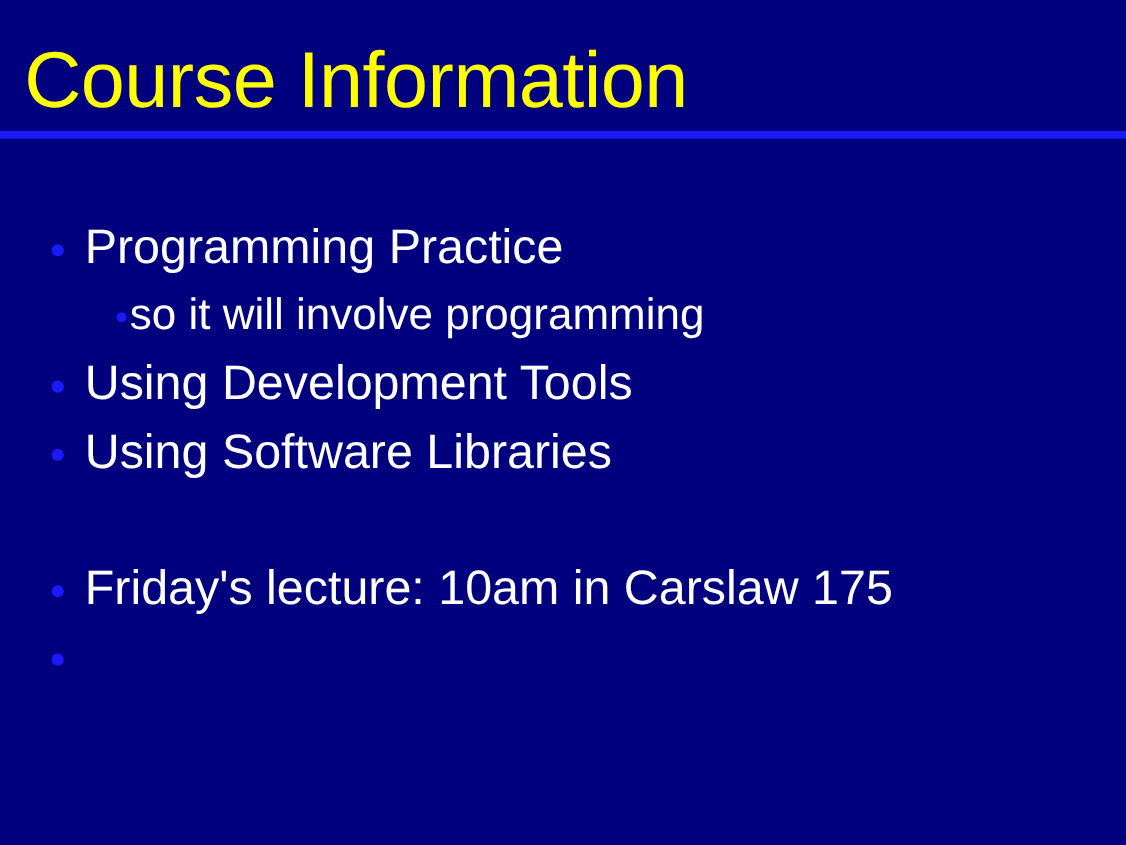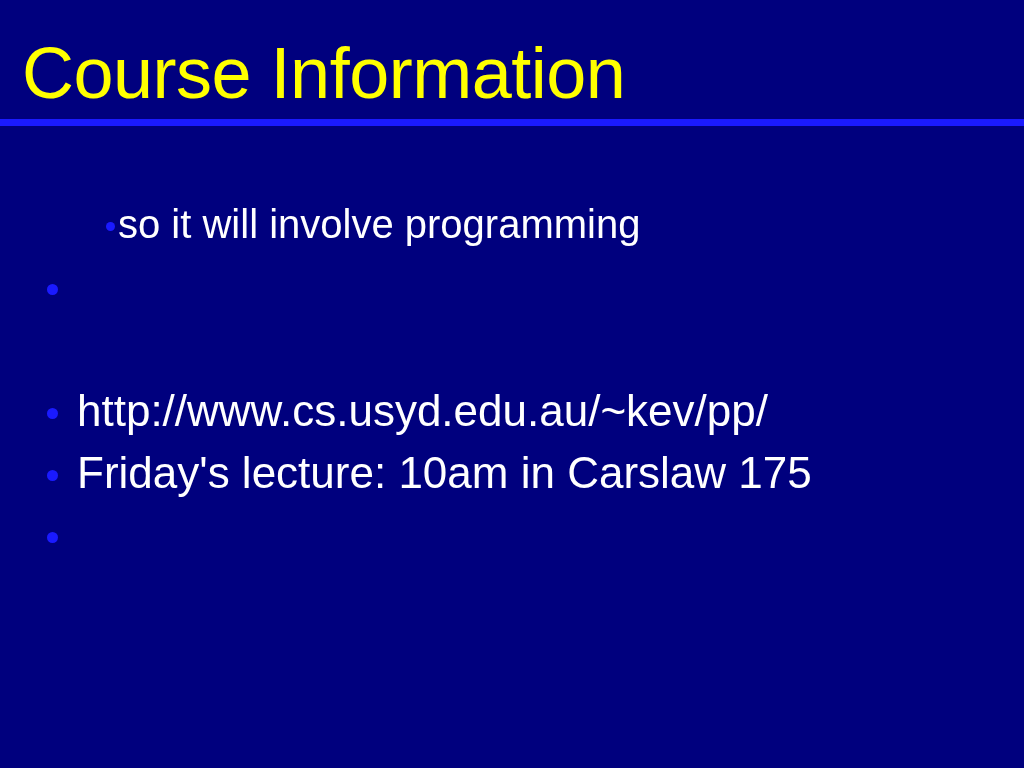--- a/index.html
+++ b/index.html
@@ -104,39 +104,44 @@
 
 <div class="slide">
 
   <div class="title-block">
     <h1 class="slide-title">Course Information</h1>
     <div class="title-rule"></div>
   </div>
 
   <div class="body-block">
 
+    <div class="bullet-row level-1">
+      <span class="bullet-dot"></span>
+      <span class="bullet-text">Programming Practice</span>
+    </div>
 
     <div class="bullet-row level-2">
       <span class="bullet-dot"></span>
       <span class="bullet-text">so it will involve programming</span>
     </div>
 
     <div class="bullet-row level-1">
       <span class="bullet-dot"></span>
+      <span class="bullet-text">Using Development Tools</span>
     </div>
 
+    <div class="bullet-row level-1">
+      <span class="bullet-dot"></span>
+      <span class="bullet-text">Using Software Libraries</span>
+    </div>
 
     <div class="bullet-row spacer">
       <span class="bullet-text"></span>
     </div>
 
-    <div class="bullet-row level-1">
-      <span class="bullet-dot"></span>
-      <span class="bullet-text">http://www.cs.usyd.edu.au/~kev/pp/</span>
-    </div>
 
     <div class="bullet-row level-1">
       <span class="bullet-dot"></span>
       <span class="bullet-text">Friday's lecture: 10am in Carslaw 175</span>
     </div>
 
     <div class="bullet-row level-1">
       <span class="bullet-dot"></span>
     </div>
 

